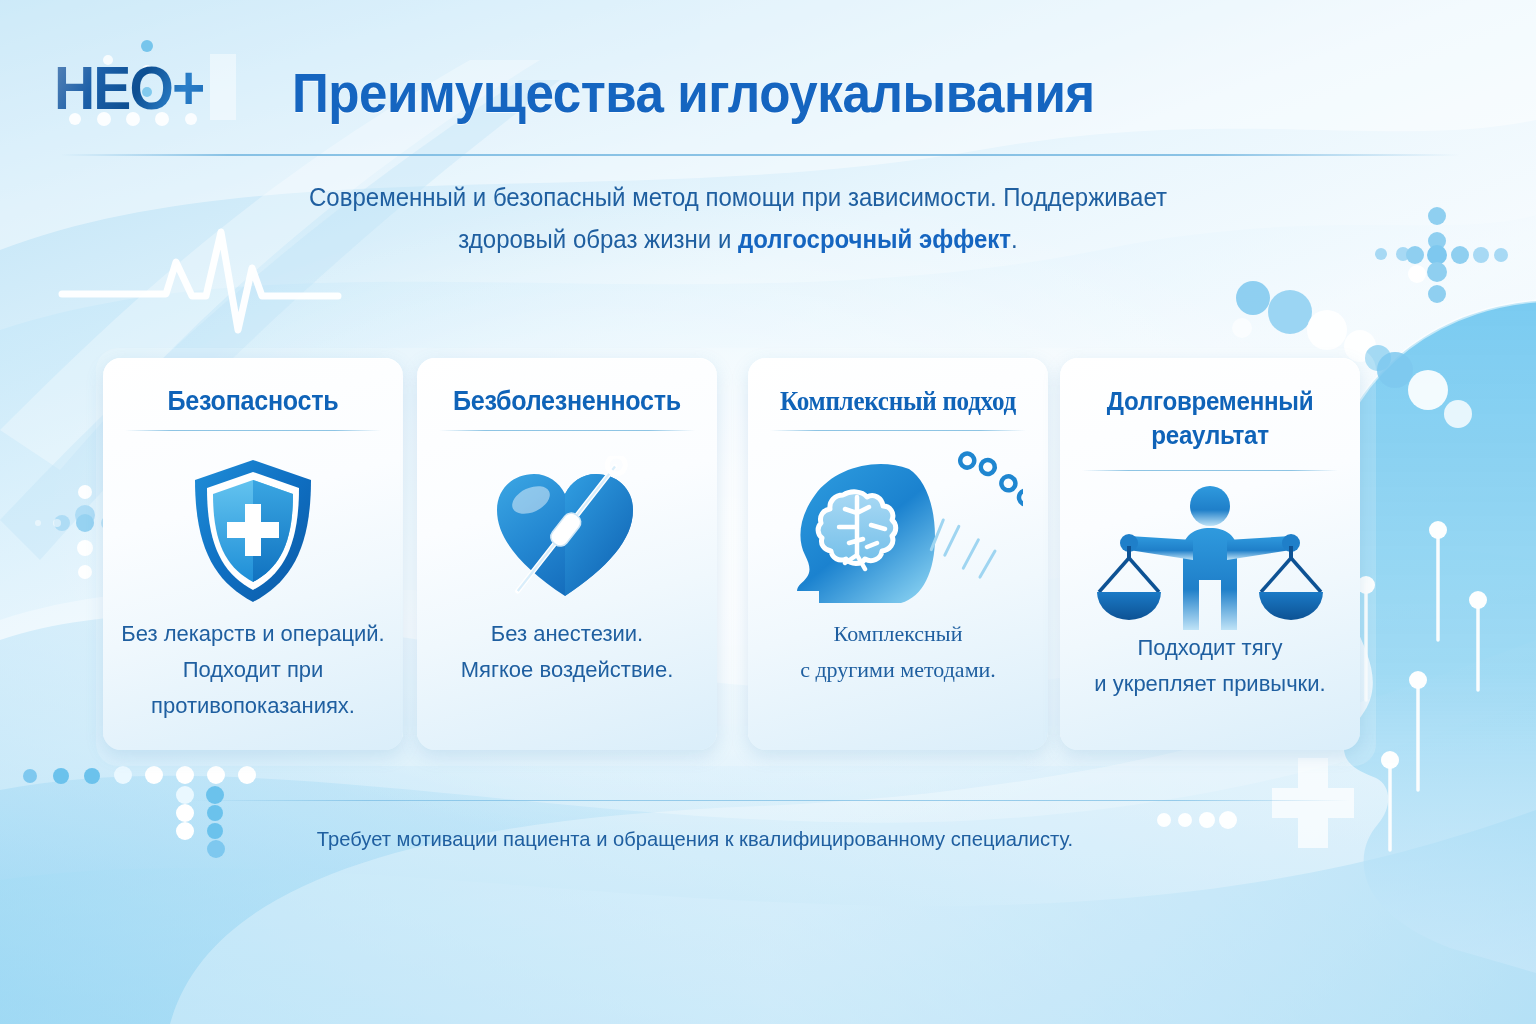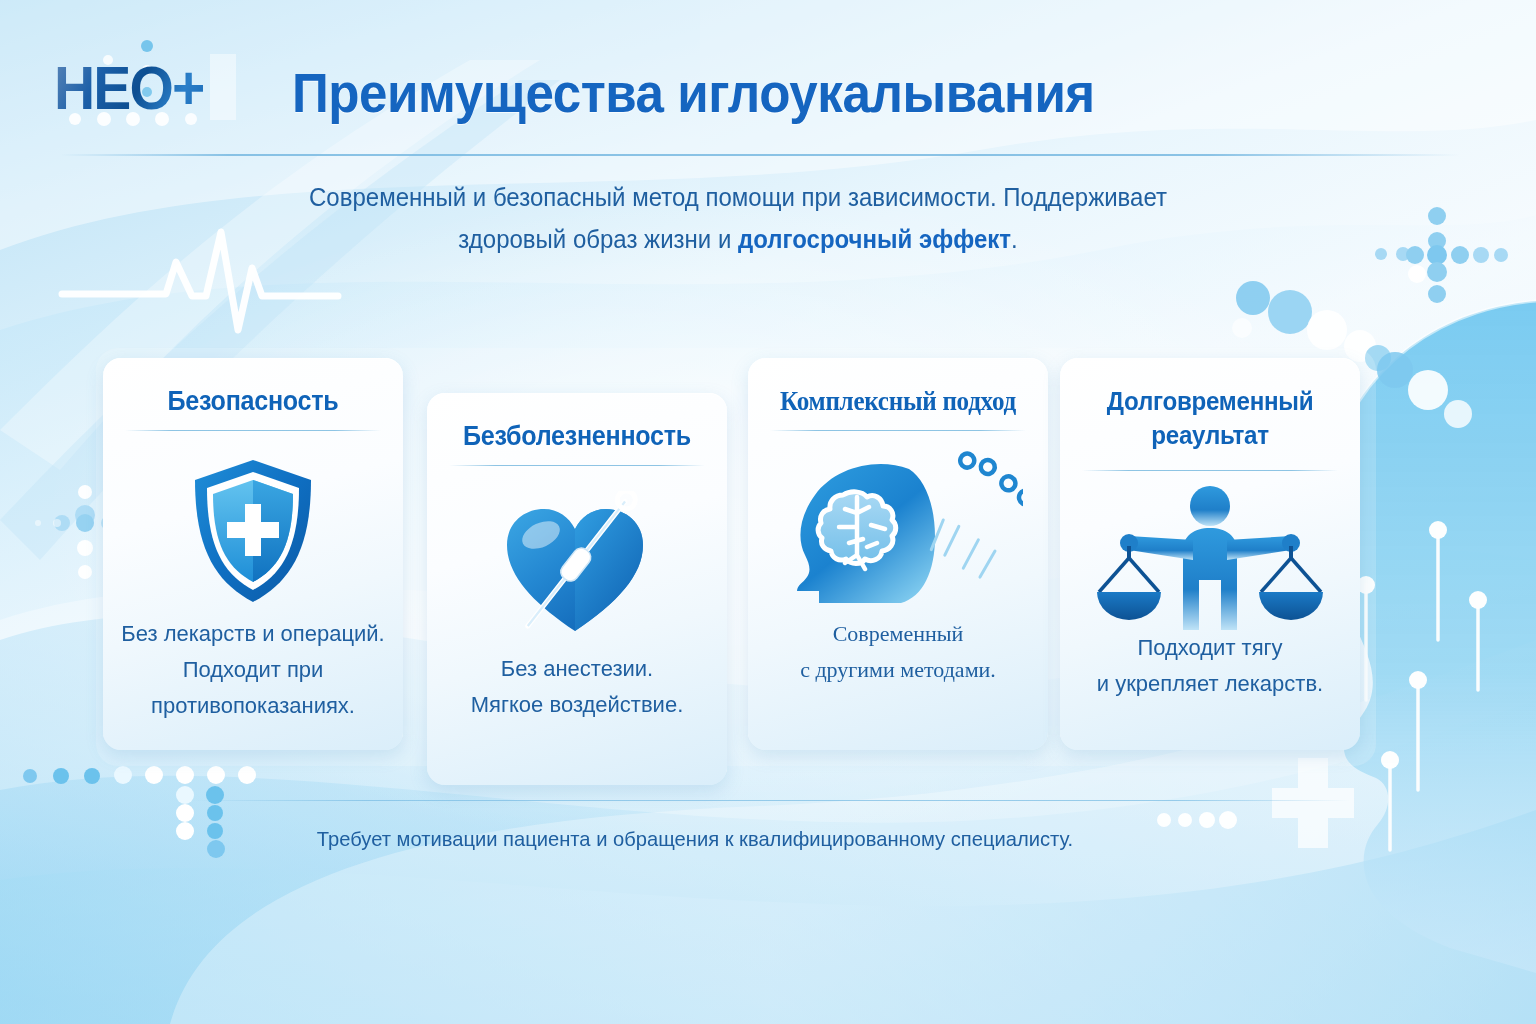--- a/index.html
+++ b/index.html
@@ -78,21 +78,21 @@
     width:1262px; height:400px;
   }
   .card {
     position:absolute; top:0;
     width:300px; height:392px;
     border-radius:18px;
     background:linear-gradient(165deg,#ffffff 0%, #fbfdff 38%, #f0f8fd 62%, #daeefa 100%);
     box-shadow:0 6px 18px rgba(80,150,200,.18), 0 1px 0 rgba(255,255,255,.9) inset;
   }
   .card:nth-child(1){ left:0px; }
-  .card:nth-child(2){ left:324px;margin-top:35px; }
+  .card:nth-child(2){ left:314px; }
   .card:nth-child(3){ left:645px;font-family:Liberation Serif, serif; }
   .card:nth-child(4){ left:957px;padding-left:36px; }
 
   .card-title {
     position:absolute; left:14px; right:14px; top:26px;
     text-align:center;
     font-weight:bold;
     font-size:27px;
     line-height:34px;
     color:#0f63b8;
@@ -449,21 +449,21 @@
             </g>
             <g transform="rotate(30 244 62)">
               <line x1="244" y1="46" x2="244" y2="112" stroke="url(#ndl)" stroke-width="5" stroke-linecap="round"></line>
               <line x1="244" y1="106" x2="244" y2="136" stroke="#9fd5f1" stroke-width="3" stroke-linecap="round"></line>
               <circle cx="244" cy="44" r="7" fill="none" stroke="#1f86d0" stroke-width="4.5"></circle>
             </g>
           </g>
         </svg>
       </div>
       <div class="card-text">
-        <span>Современный</span>
+        <span>Комплексный</span>
         <span>с другими методами.</span>
       </div>
     </div>
 
     <div class="card two-line">
       <div class="card-title">Долговременный реаультат</div>
       <div class="card-rule"></div>
       <div class="card-icon">
         <svg width="230" height="150" viewBox="0 0 230 150" xmlns="http://www.w3.org/2000/svg">
           <defs>
@@ -492,21 +492,21 @@
           <path d="M2,112 L66,112 A32,28 0 0 1 2,112 Z" fill="url(#pan)"></path>
 
           <line x1="196" y1="66" x2="196" y2="80" stroke="#0d5294" stroke-width="4"></line>
           <line x1="196" y1="78" x2="166" y2="112" stroke="#0d5294" stroke-width="3.5"></line>
           <line x1="196" y1="78" x2="226" y2="112" stroke="#0d5294" stroke-width="3.5"></line>
           <path d="M164,112 L228,112 A32,28 0 0 1 164,112 Z" fill="url(#pan)"></path>
         </svg>
       </div>
       <div class="card-text">
         <span>Подходит тягу</span>
-        <span>и укрепляет лекарств.</span>
+        <span>и укрепляет привычки.</span>
       </div>
     </div>
 
   </div>
 
   <div id="footer-rule"></div>
   <p id="footer-note">Требует мотивации пациента и обращения к квалифицированному специалисту.</p>
 
 </div>
 

